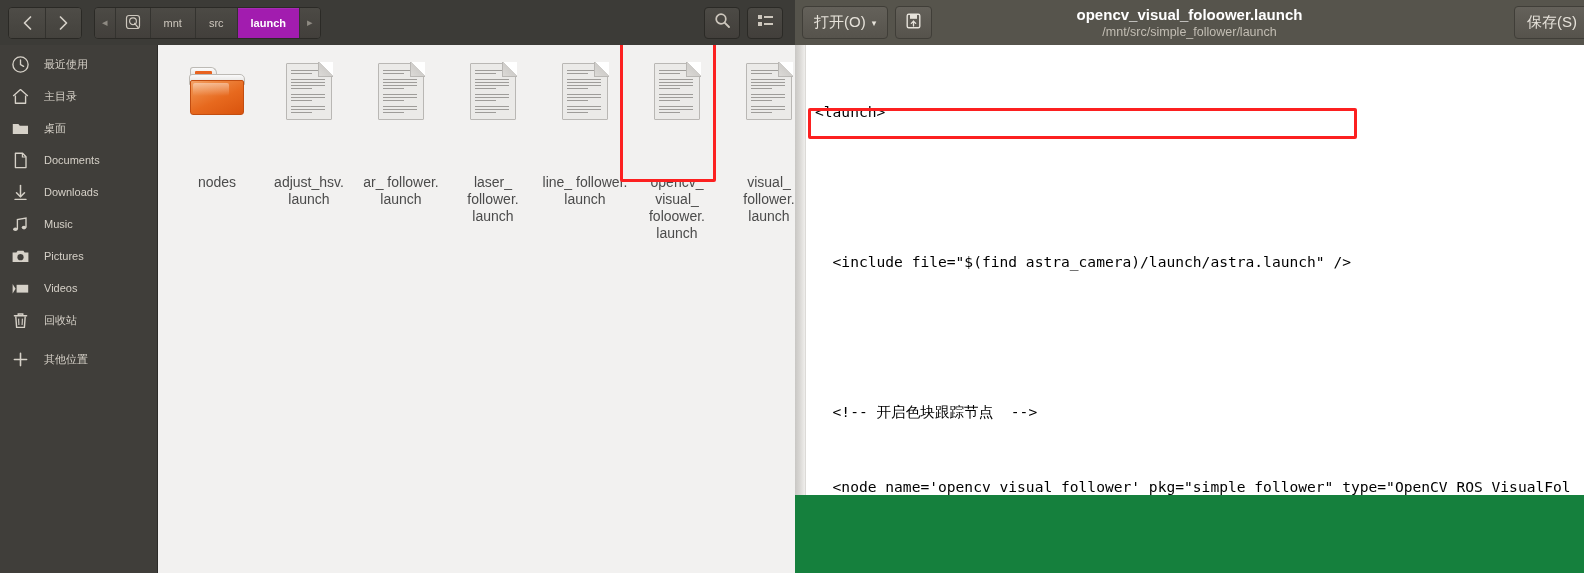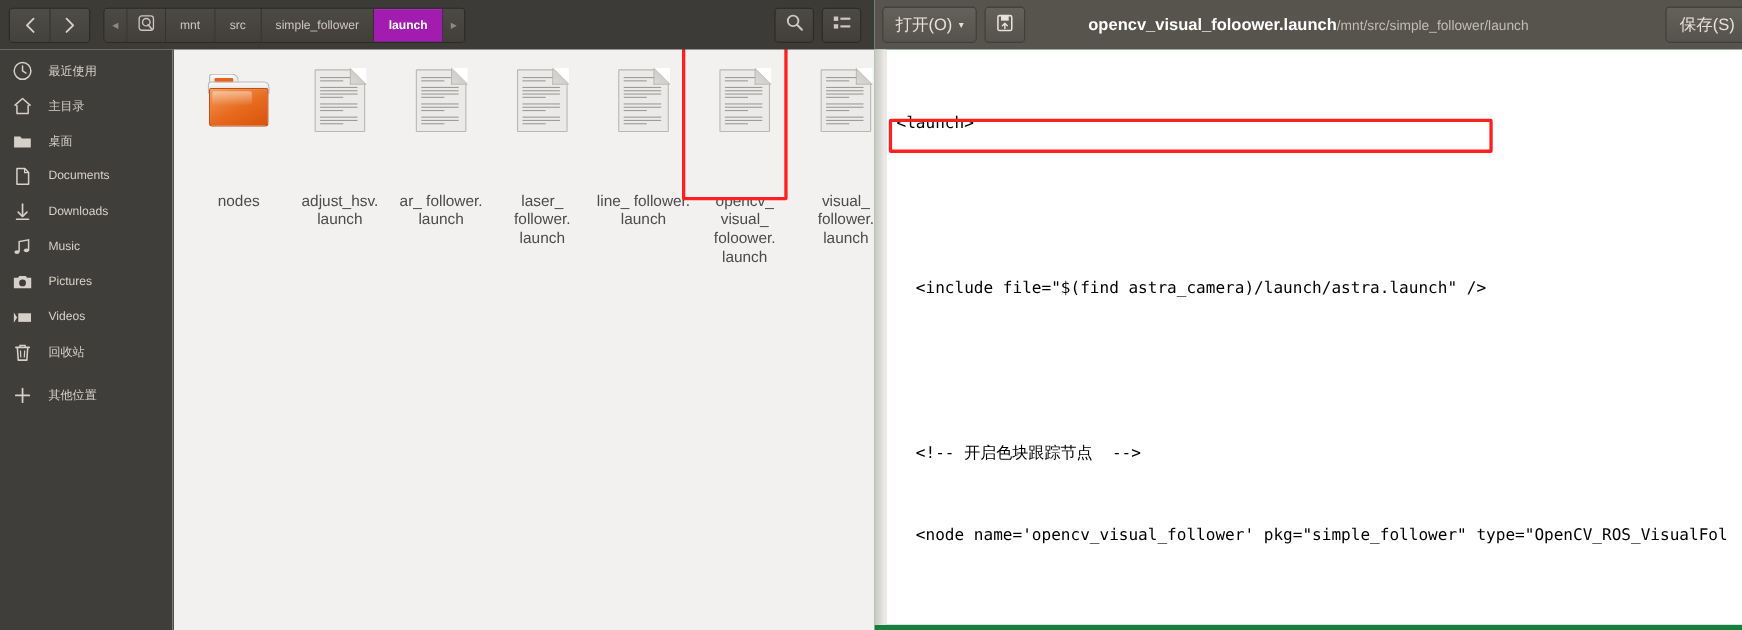--- a/index.html
+++ b/index.html
@@ -229,42 +229,42 @@
     display: flex; align-items: center; justify-content: center;
     padding: 0 11px;
     cursor: pointer;
     white-space: nowrap;
   }
   .ed-btn.icon { padding: 0 9px; }
   .ed-btn .caret { margin-left: 6px; font-size: 9px; }
   .ed-title-wrap {
     position: absolute;
     left: 0; right: 0; top: 0; bottom: 0;
-    display: flex; flex-direction: row;
+    display: flex; flex-direction: column;
     align-items: center; justify-content: center;
     pointer-events: none;
   }
   .ed-title { font-size: 15px; font-weight: bold; color: #ffffff; line-height: 18px;}
   .ed-sub { font-size: 12.5px; color: #c2bdb3; line-height: 16px; }
   .ed-save {
     position: absolute;
     right: -6px; top: 6px;
     height: 33px;
     border: 1px solid #403e38;
     border-radius: 4px;
     background: linear-gradient(to bottom,#64615a,#56534c);
     color: #e6e2da; font-size: 15px;
     display: flex; align-items: center;
     padding: 0 12px;
     cursor: pointer;
   }
 
   .ed-body {
     position: relative;
-    height: 523px;
+    height: 450px;
     background: #ffffff;
     display: flex;
   }
   .ed-gutter {
     width: 11px; flex: 0 0 11px;
     background: linear-gradient(to right,#c9c7c4 0%,#d8d6d3 45%,#efeeec 100%);
     border-right: 1px solid #dcdad7;
   }
   .code {
     flex: 1;
@@ -313,21 +313,20 @@
           <span>
             <svg width="16" height="16" viewBox="0 0 16 16">
               <rect x="1.5" y="1.5" width="13" height="13" rx="2.5" fill="none" stroke="#cdc7bd" stroke-width="1.2"></rect>
               <circle cx="8" cy="7.2" r="3.4" fill="none" stroke="#cdc7bd" stroke-width="1.2"></circle>
               <path d="M9.6 9.4 L13 13.4" stroke="#cdc7bd" stroke-width="1.4" stroke-linecap="round"></path>
             </svg>
           </span>
         </div>
         <div class="crumb">mnt</div>
         <div class="crumb">src</div>
-        <div class="crumb">simple_follower</div>
         <div class="crumb active">launch</div>
         <div class="crumb arrow">▸</div>
       </div>
 
       <div class="fm-header-right">
         <div class="toolbtn">
           <span>
             <svg width="17" height="17" viewBox="0 0 17 17">
               <circle cx="7" cy="7" r="4.8" fill="none" stroke="#cdc7bd" stroke-width="1.7"></circle>
               <path d="M10.6 10.6 L15 15" stroke="#cdc7bd" stroke-width="1.9" stroke-linecap="round"></path>

